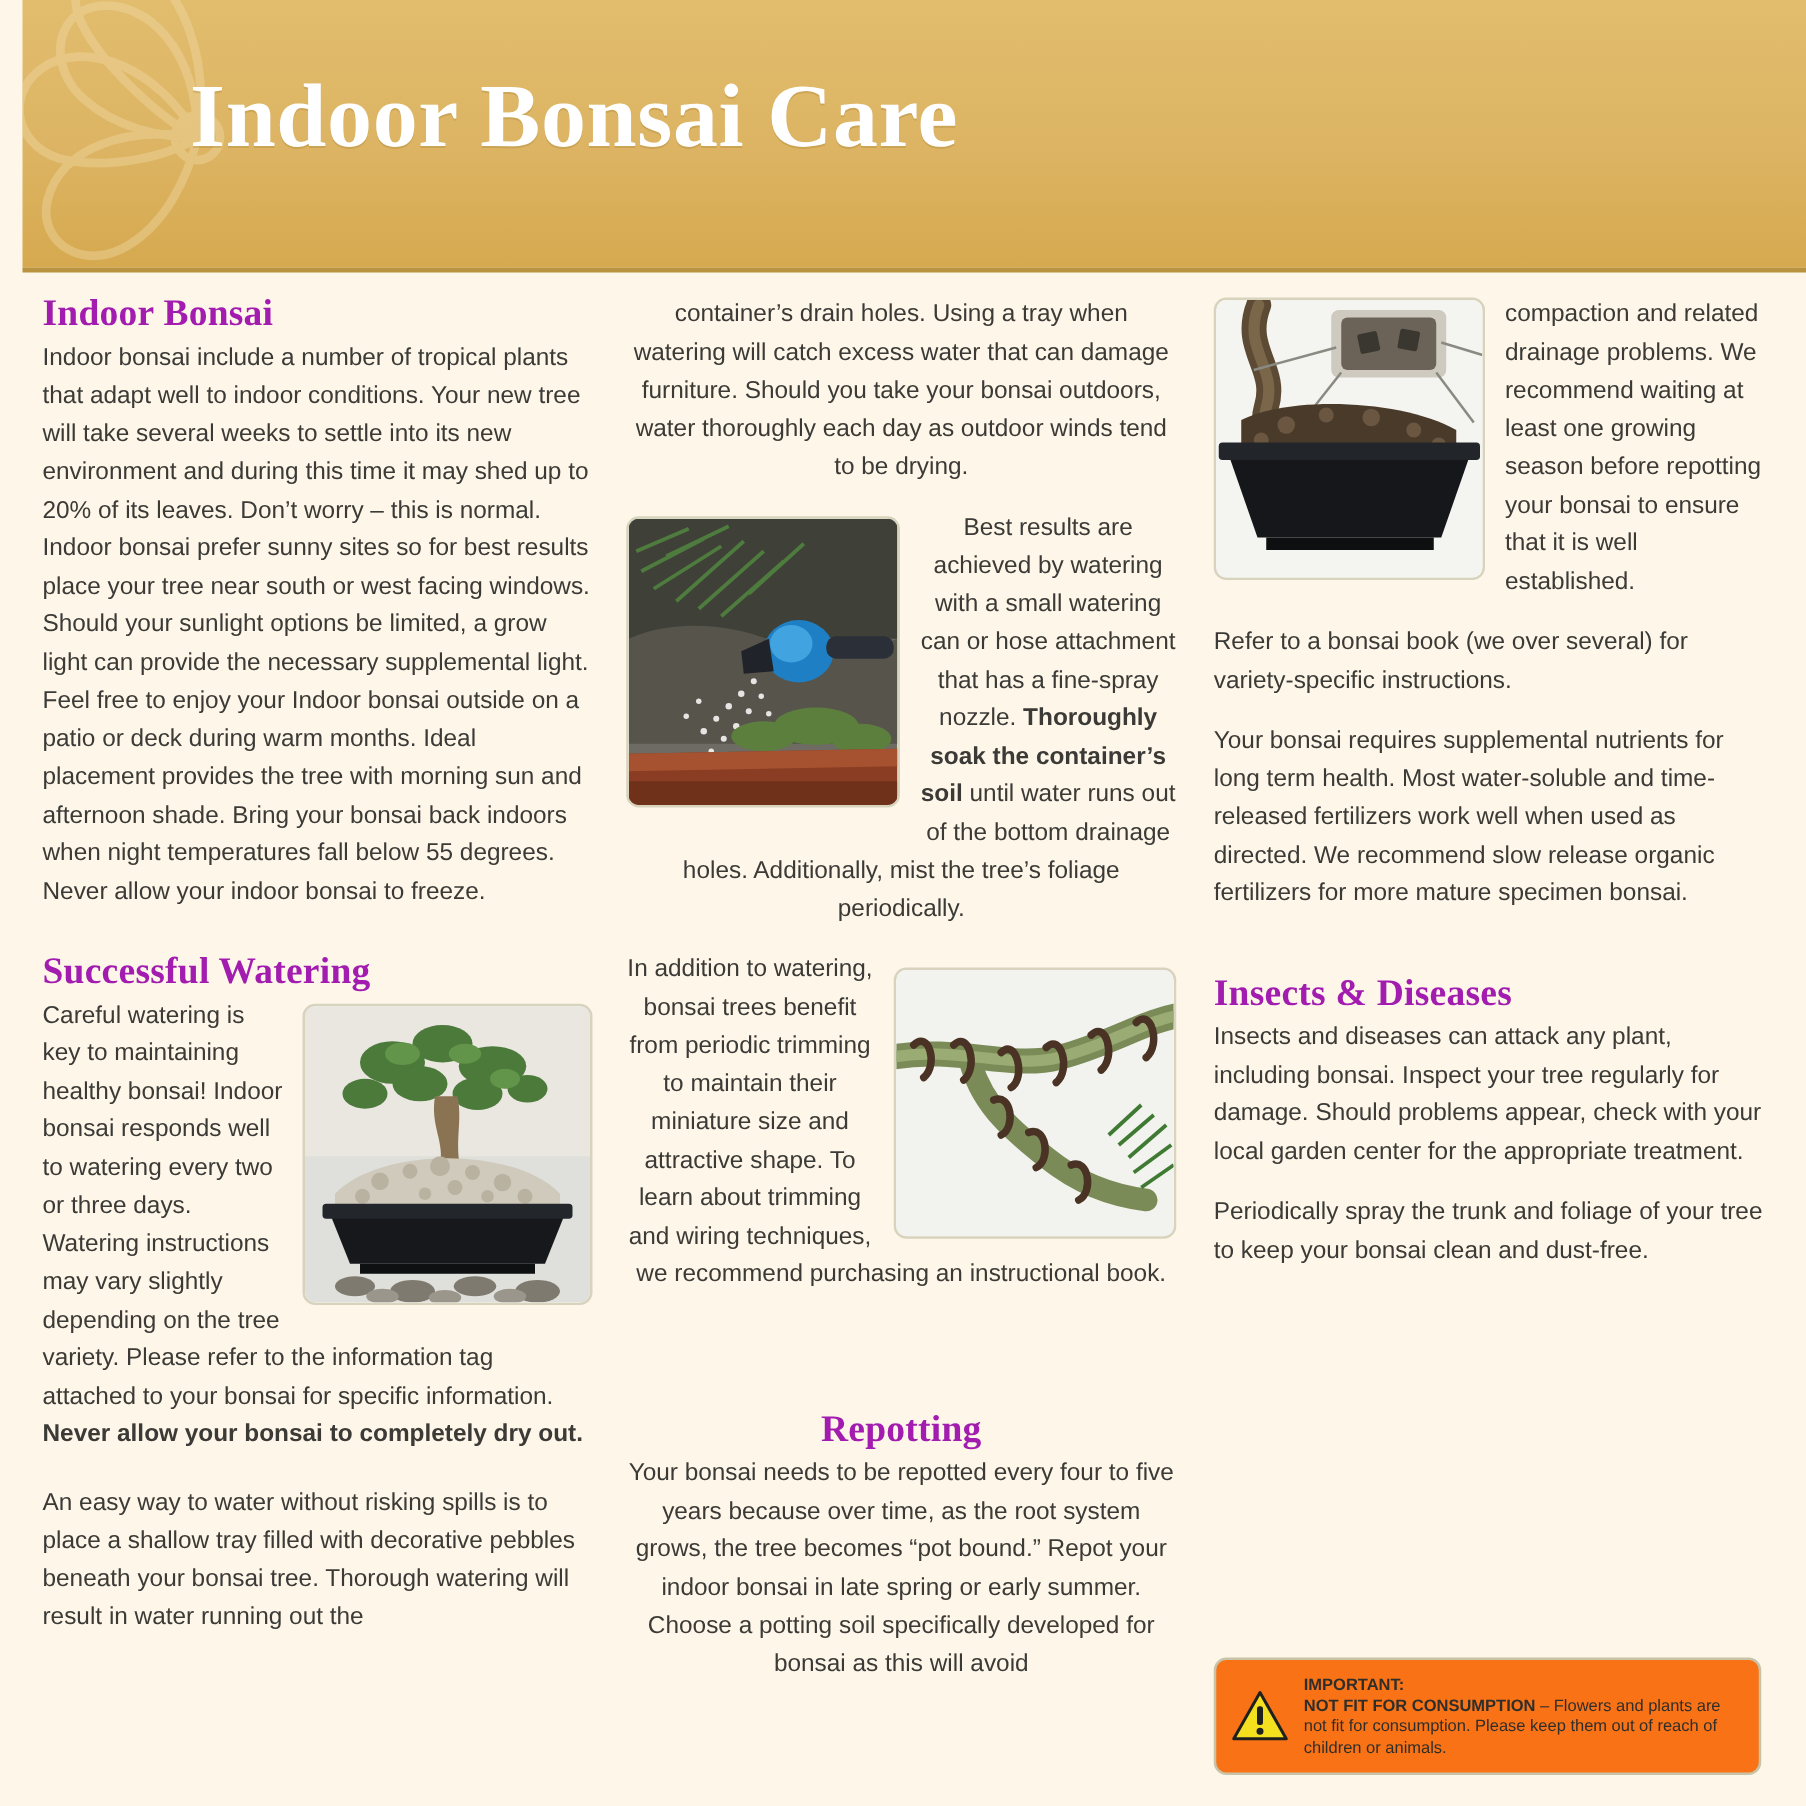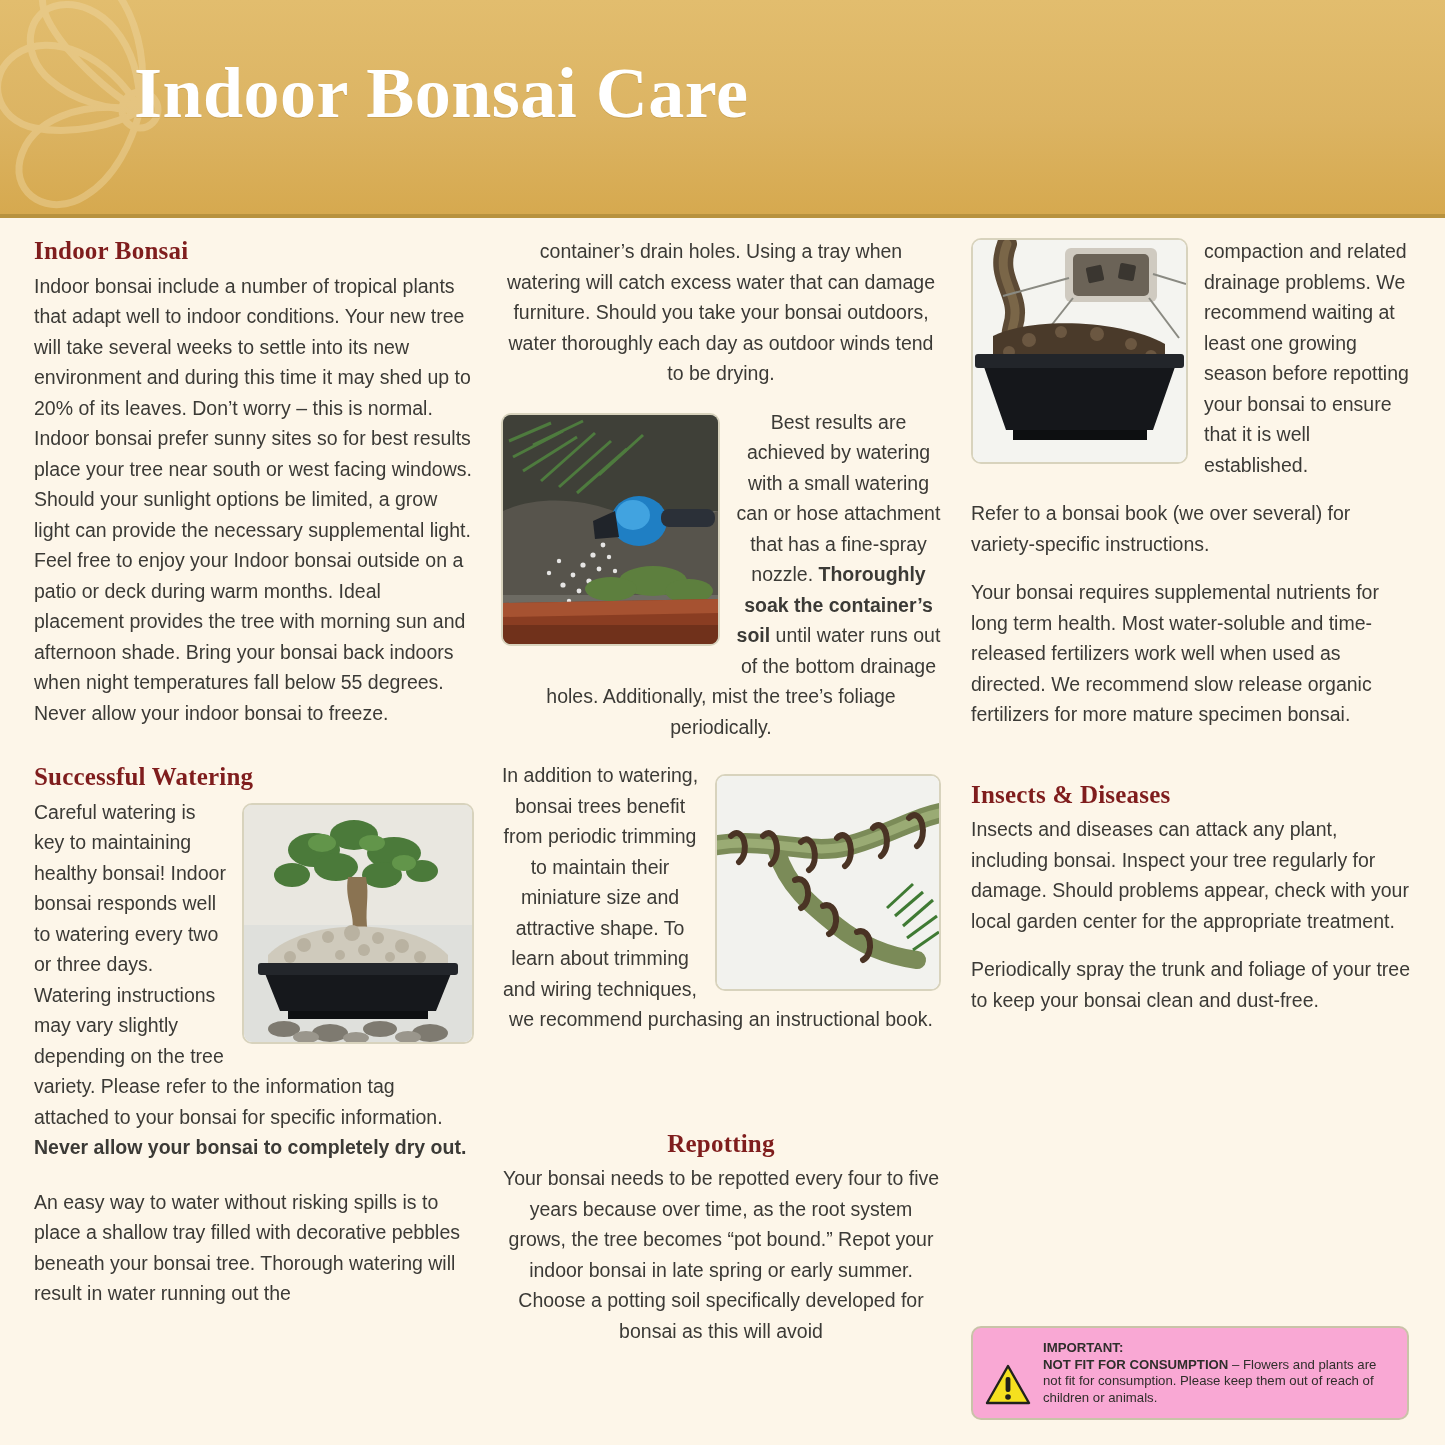--- a/index.html
+++ b/index.html
@@ -14,20 +14,21 @@
     color: #3b3a36;
     overflow: hidden;
   }
 
   .page {
     position: relative;
     width: 1445px;
     height: 1445px;
     background: #fdf6e9;
     box-sizing: border-box;
+    padding-left: 18px;
   }
 
   
   .header {
     position: relative;
     height: 214px;
     background: linear-gradient(180deg, #e2bd6e 0%, #dcb463 55%, #d6a94f 100%);
     overflow: hidden;
     border-bottom: 4px solid #b8923e;
   }
@@ -66,23 +67,23 @@
     font-size: 19.5px;
     line-height: 30.5px;
     color: #3b3a36;
   }
   .col-1 { left: 34px;  width: 440px; }
   .col-2 { left: 501px; width: 440px; text-align: center; }
   .col-3 { left: 971px; width: 440px; }
 
   h2.sec {
     font-family: "Liberation Serif", serif;
-    font-size: 25px;
+    font-size: 30px;
     font-weight: bold;
-    color: #7f1d1d;
+    color: #a21caf;
     margin: 16px 0 4px 0;
     letter-spacing: 0.2px;
   }
   h2.sec.tight { margin-top: 0; }
 
   p { margin: 0 0 18px 0; }
   p:last-child { margin-bottom: 0; }
   .b { font-weight: bold; }
 
   
@@ -125,24 +126,24 @@
 
   
   .warning {
     position: absolute;
     left: 971px;
     top: 1112px;
     width: 438px;
     box-sizing: border-box;
     border: 2px solid #c9c3a8;
     border-radius: 10px;
-    background: #f9a8d4;
+    background: #f97316;
     padding: 12px 14px 12px 12px;
     display: flex;
-    align-items: flex-end;
+    align-items: center;
     gap: 12px;
   }
   .warn-icon { flex: 0 0 auto; width: 46px; height: 42px; }
   .warn-text {
     font-size: 13.2px;
     line-height: 16.5px;
     color: #2f2e2b;
   }
   .warn-text .hd { font-weight: bold; }
 </style>

